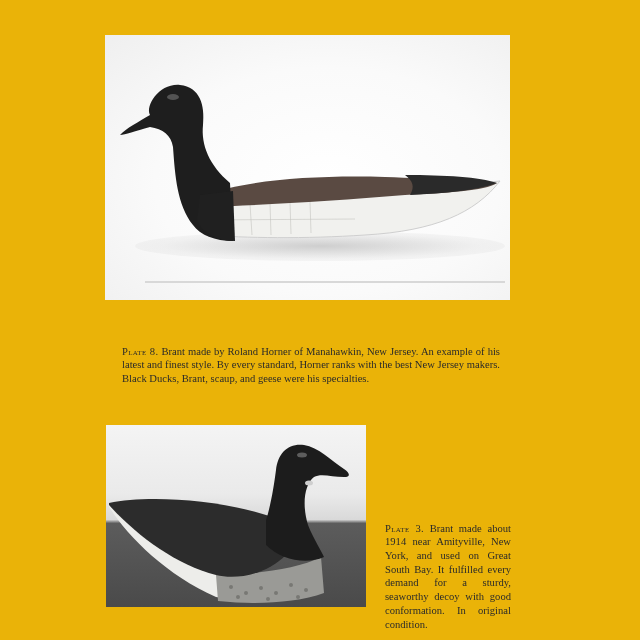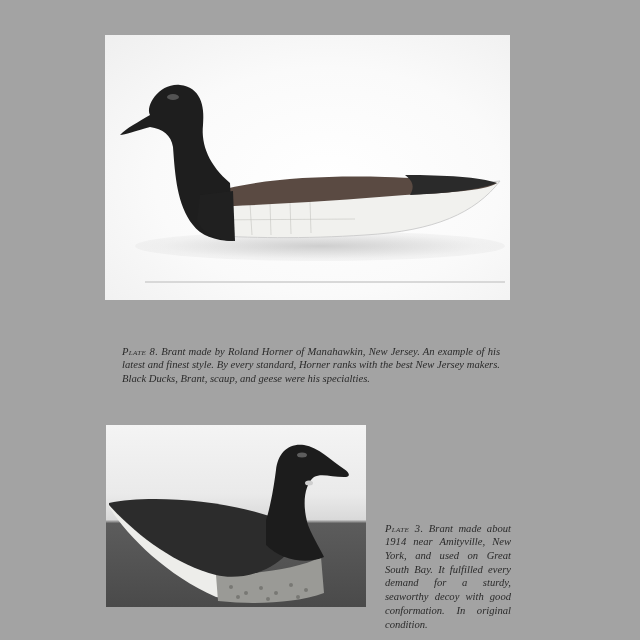--- a/index.html
+++ b/index.html
@@ -1,18 +1,18 @@
 <!DOCTYPE html>
 <html><head>
   <meta charset="utf-8">
   <style>
     html, body { margin: 0; padding: 0; background: #ffffff; }
     body { width: 640px; height: 640px; position: relative; overflow: hidden;
            font-family: "Liberation Serif", "DejaVu Serif", serif; color: #222; }
-    .page { position: absolute; inset: 0; background: #a3a3a3; font-style: italic; }
+    .page { position: absolute; inset: 0; background: #eab308; }
 
     
     .photo1 { position: absolute; left: 105px; top: 35px; width: 405px; height: 265px;
               background: radial-gradient(ellipse at 55% 55%, #ffffff 0%, #fafafa 55%, #efefef 100%); }
     .photo1 .shadow { position: absolute; left: 30px; top: 196px; width: 370px; height: 30px;
               border-radius: 50%; background: radial-gradient(ellipse, rgba(150,150,150,0.45) 0%, rgba(200,200,200,0.2) 60%, rgba(255,255,255,0) 100%); }
     .photo1 .rule { position: absolute; left: 40px; right: 5px; top: 246px; height: 2px; background: #d8d8d8; }
     .photo1 svg { position: absolute; left: 0; top: 0; }
 
     

